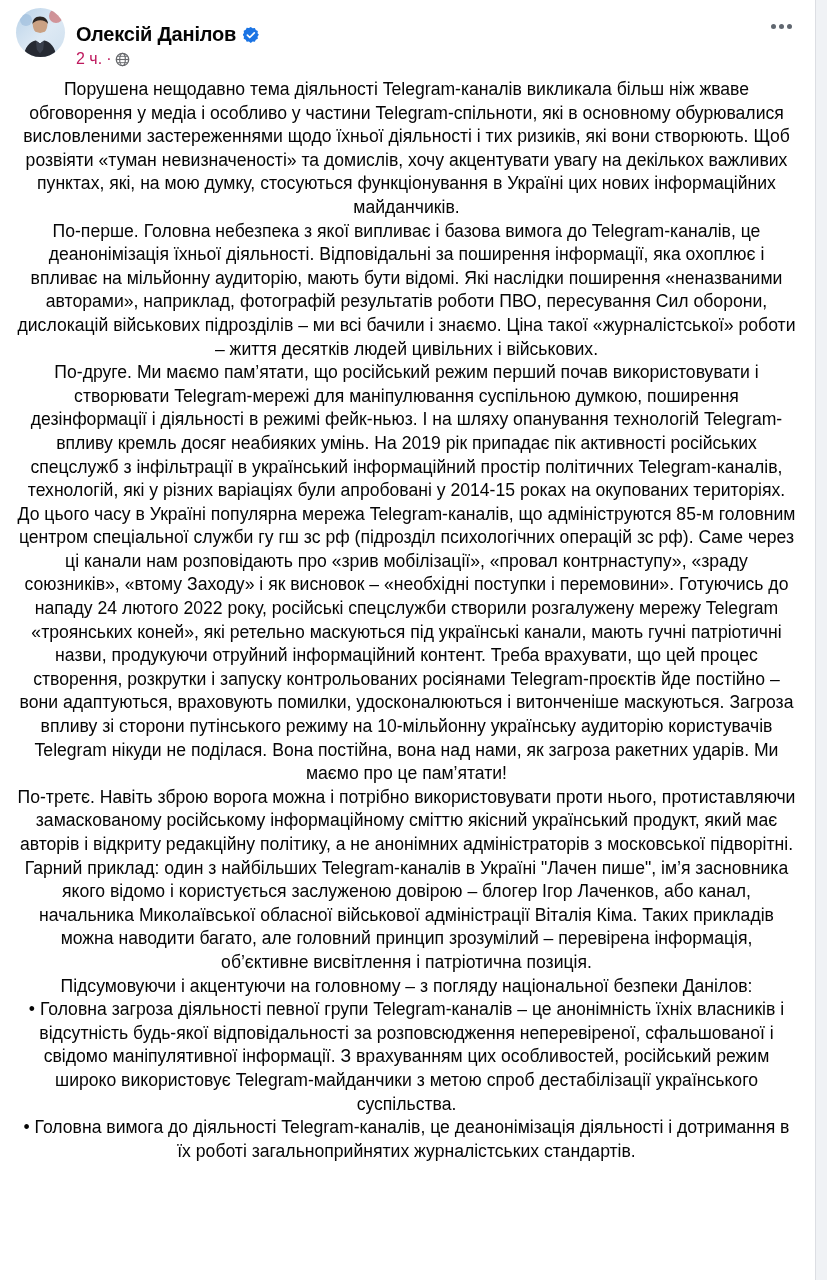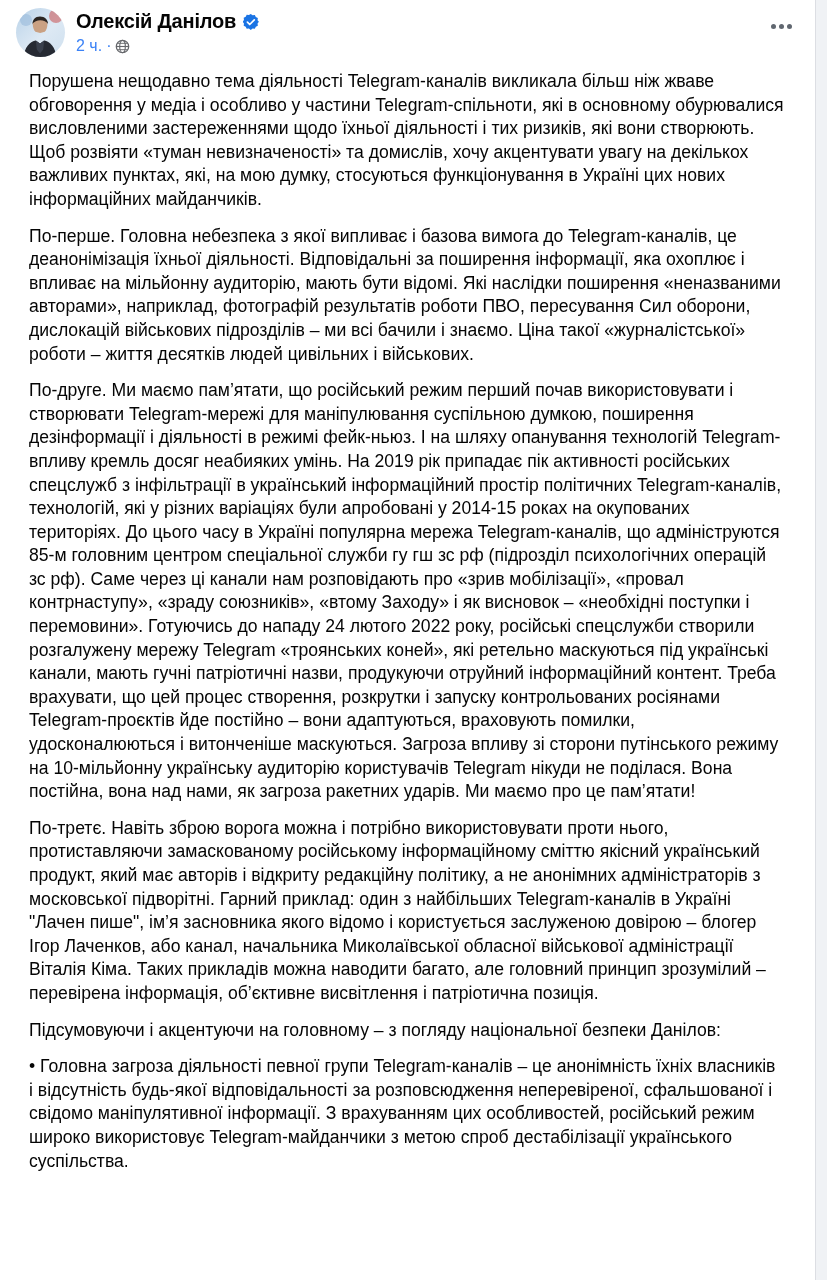--- a/index.html
+++ b/index.html
@@ -45,40 +45,40 @@
   }
   .avatar svg { display: block; }
   .header-text {
     margin-left: 11px;
     flex: 1;
     min-width: 0;
   }
   .author-row {
     display: flex;
     align-items: center;
-    margin-top: 1px;
+    margin-top: 14px;
     text-align: center;
   }
   .author-name {
     font-size: 20px;
     font-weight: bold;
     color: #050505;
     letter-spacing: -0.2px;
     cursor: pointer;
     line-height: 25px;
   }
   .verified-badge {
     margin-left: 7px;
     display: inline-flex;
     align-items: center;
   }
   .meta-row {
     display: flex;
     align-items: center;
-    color: #3b82f6;
+    color: #be185d;
     font-size: 16px;
     margin-top: 2px;
     line-height: 20px;
   }
   .meta-sep {
     margin: 0 4px;
   }
   .timestamp { cursor: pointer; }
   .globe-icon {
     display: inline-flex;
@@ -104,22 +104,23 @@
   }
   
   .post-body {
     margin-top: 9px;
     font-size: 17.6px;
     line-height: 23.6px;
     color: #050505;
     width: 781px;
   }
   .post-body p {
-    margin: 13px;
+    margin: 0;
     padding: 0;
+    text-align: center;
   }
 </style>
 </head>
 <body>
 
 <div class="page">
   <article class="post-card">
 
     <header class="post-header">
 
@@ -169,17 +170,18 @@
 
     </header>
 
     <div class="post-body">
       <p>Порушена нещодавно тема діяльності Telegram-каналів викликала більш ніж жваве обговорення у медіа і особливо у частини Telegram-спільноти, які в основному обурювалися висловленими застереженнями щодо їхньої діяльності і тих ризиків, які вони створюють. Щоб розвіяти «туман невизначеності» та домислів, хочу акцентувати увагу на декількох важливих пунктах, які, на мою думку, стосуються функціонування в Україні цих нових інформаційних майданчиків.</p>
       <p>По-перше. Головна небезпека з якої випливає і базова вимога до Telegram-каналів, це деанонімізація їхньої діяльності. Відповідальні за поширення інформації, яка охоплює і впливає на мільйонну аудиторію, мають бути відомі. Які наслідки поширення «неназваними авторами», наприклад, фотографій результатів роботи ПВО, пересування Сил оборони, дислокацій військових підрозділів – ми всі бачили і знаємо. Ціна такої «журналістської» роботи – життя десятків людей цивільних і військових.</p>
       <p>По-друге. Ми маємо пам’ятати, що російський режим перший почав використовувати і створювати Telegram-мережі для маніпулювання суспільною думкою, поширення дезінформації і діяльності в режимі фейк-ньюз. І на шляху опанування технологій Telegram-впливу кремль досяг неабияких умінь. На 2019 рік припадає пік активності російських спецслужб з інфільтрації в український інформаційний простір політичних Telegram-каналів, технологій, які у різних варіаціях були апробовані у 2014-15 роках на окупованих територіях. До цього часу в Україні популярна мережа Telegram-каналів, що адмініструются 85-м головним центром спеціальної служби гу гш зс рф (підрозділ психологічних операцій зс рф). Саме через ці канали нам розповідають про «зрив мобілізації», «провал контрнаступу», «зраду союзників», «втому Заходу» і як висновок – «необхідні поступки і перемовини». Готуючись до нападу 24 лютого 2022 року, російські спецслужби створили розгалужену мережу Telegram «троянських коней», які ретельно маскуються під українські канали, мають гучні патріотичні назви, продукуючи отруйний інформаційний контент. Треба врахувати, що цей процес створення, розкрутки і запуску контрольованих росіянами Telegram-проєктів йде постійно – вони адаптуються, враховують помилки, удосконалюються і витонченіше маскуються. Загроза впливу зі сторони путінського режиму на 10-мільйонну українську аудиторію користувачів Telegram нікуди не поділася. Вона постійна, вона над нами, як загроза ракетних ударів. Ми маємо про це пам’ятати!</p>
       <p>По-третє. Навіть зброю ворога можна і потрібно використовувати проти нього, протиставляючи замаскованому російському інформаційному сміттю якісний український продукт, який має авторів і відкриту редакційну політику, а не анонімних адміністраторів з московської підворітні. Гарний приклад: один з найбільших Telegram-каналів в Україні "Лачен пише", ім’я засновника якого відомо і користується заслуженою довірою – блогер Ігор Лаченков, або канал, начальника Миколаївської обласної військової адміністрації Віталія Кіма. Таких прикладів можна наводити багато, але головний принцип зрозумілий – перевірена інформація, об’єктивне висвітлення і патріотична позиція.</p>
       <p>Підсумовуючи і акцентуючи на головному – з погляду національної безпеки Данілов:</p>
       <p>• Головна загроза діяльності певної групи Telegram-каналів – це анонімність їхніх власників і відсутність будь-якої відповідальності за розповсюдження неперевіреної, сфальшованої і свідомо маніпулятивної інформації. З врахуванням цих особливостей, російський режим широко використовує Telegram-майданчики з метою спроб дестабілізації українського суспільства.</p>
+      <p>• Головна вимога до діяльності Telegram-каналів, це деанонімізація діяльності і дотримання в їх роботі загальноприйнятих журналістських стандартів.</p>
     </div>
 
   </article>
   <div class="bg-strip"></div>
 </div>
 
 </body></html>

